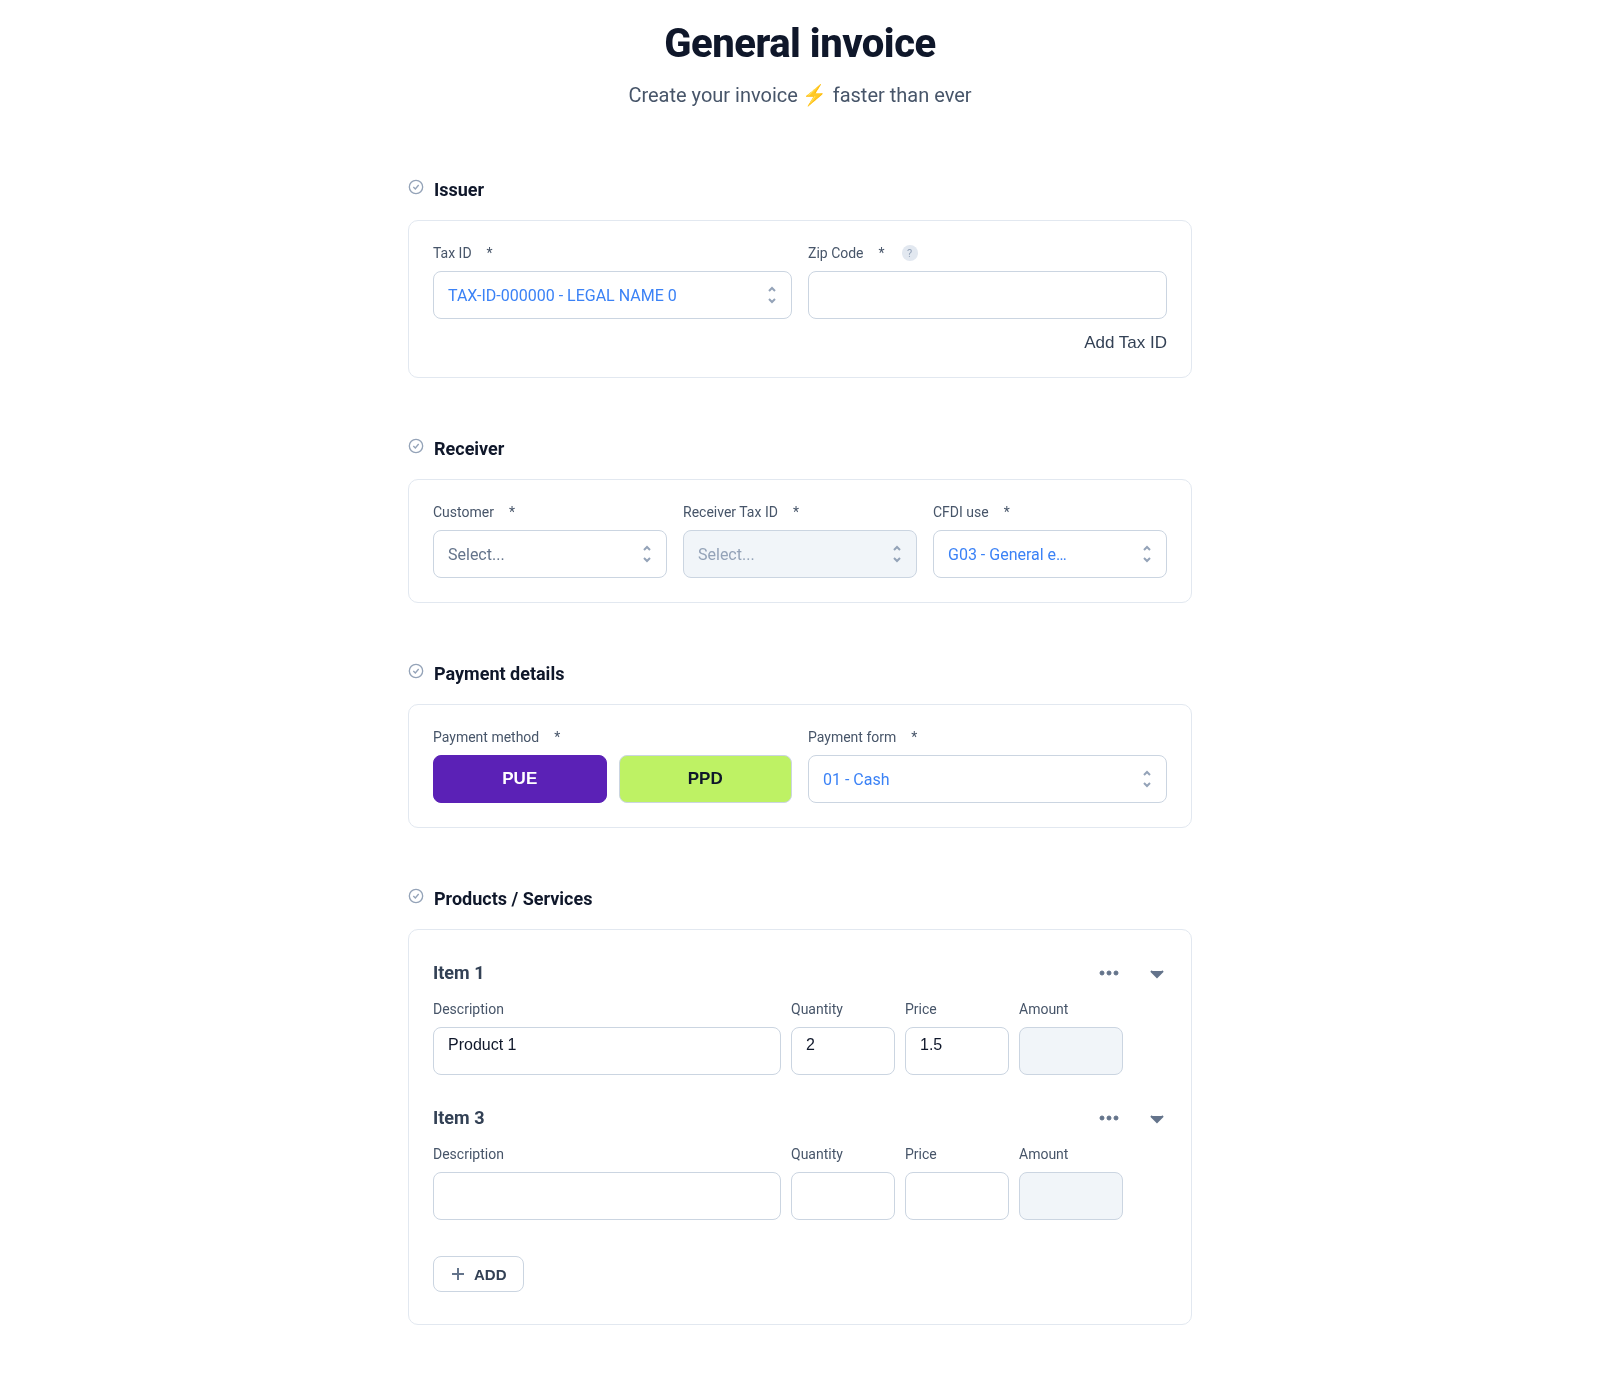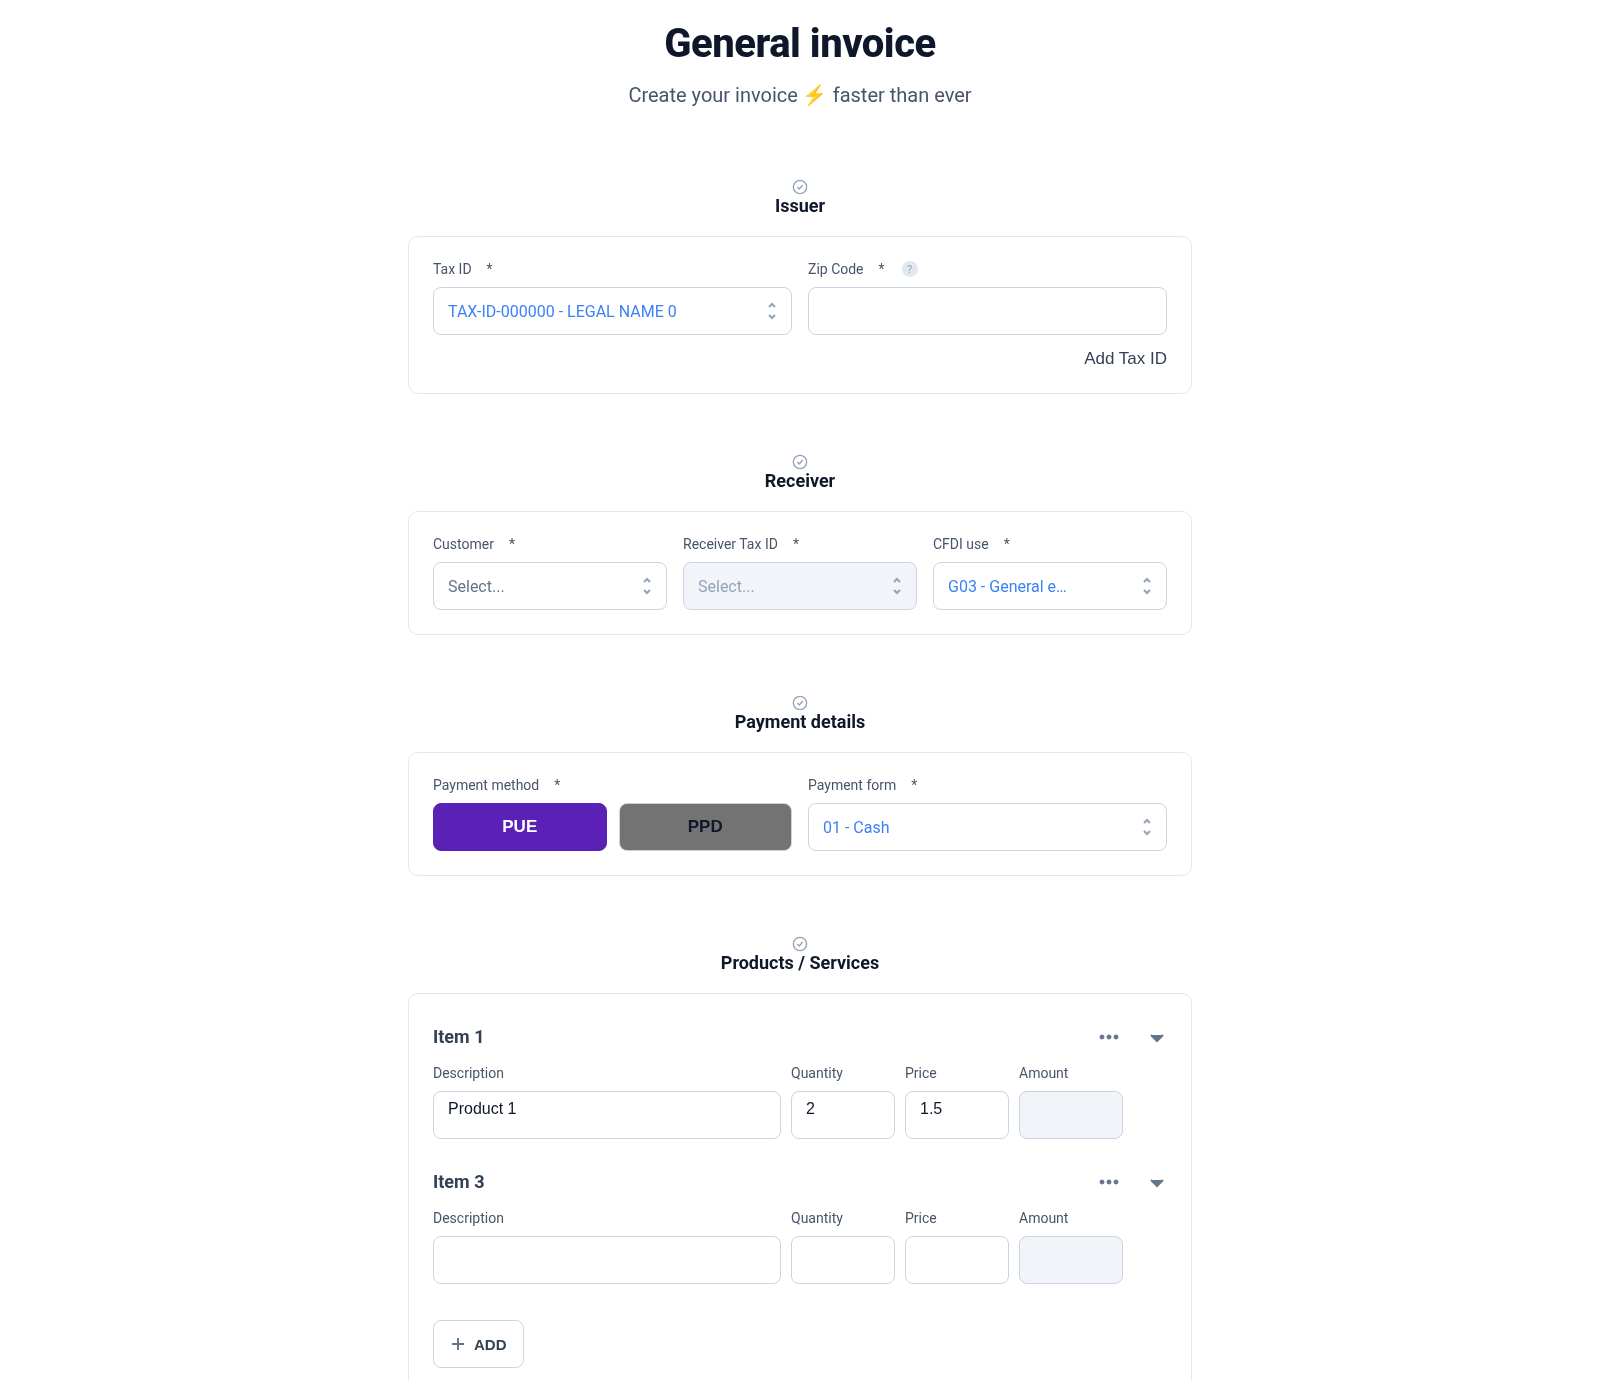--- a/index.html
+++ b/index.html
@@ -24,24 +24,23 @@
     letter-spacing: -0.5px;
   }
   .page-subtitle {
     text-align: center;
     font-size: 20px;
     color: #475569;
     margin-top: 16px;
   }
   .section-header {
     display: flex;
-    align-items: center;
+    gap: 10px;
     margin-top: 60px;
     margin-bottom: 20px;
-    flex-direction: column;
   }
   .section-header.first { margin-top: 72px; }
   .check-icon {
     width: 16px; height: 16px;
     flex: 0 0 auto;
     display: inline-flex;
     align-items: center; justify-content: center;
   }
   .check-icon svg { stroke: #94a3b8; }
   .section-title {
@@ -157,21 +156,21 @@
 
   .toggle-group {
     display: flex;
     gap: 12px;
   }
   .toggle-btn {
     flex: 1;
     height: 48px;
     border: 1px solid #cbd5e1;
     border-radius: 8px;
-    background: #737373;
+    background: #bef264;
     font-size: 17px;
     font-weight: 600;
     color: #0f172a;
     cursor: pointer;
   }
   .toggle-btn.active {
     background: #5b21b6;
     border-color: #5b21b6;
     color: #fff;
   }
@@ -205,21 +204,21 @@
   .item-row {
     display: grid;
     grid-template-columns: 348px 104px 104px 104px;
     gap: 10px;
   }
   .item-row .text-input { height: 48px; }
   .item-row .field-label { margin-bottom: 10px; }
 
   .add-btn {
     margin-top: 36px;
-    height: 48px;
+    height: 36px;
     padding: 0 16px;
     border: 1px solid #cbd5e1;
     border-radius: 8px;
     background: #fff;
     font-size: 15px;
     font-weight: 600;
     color: #334155;
     cursor: pointer;
     display: inline-flex;
     align-items: center;

